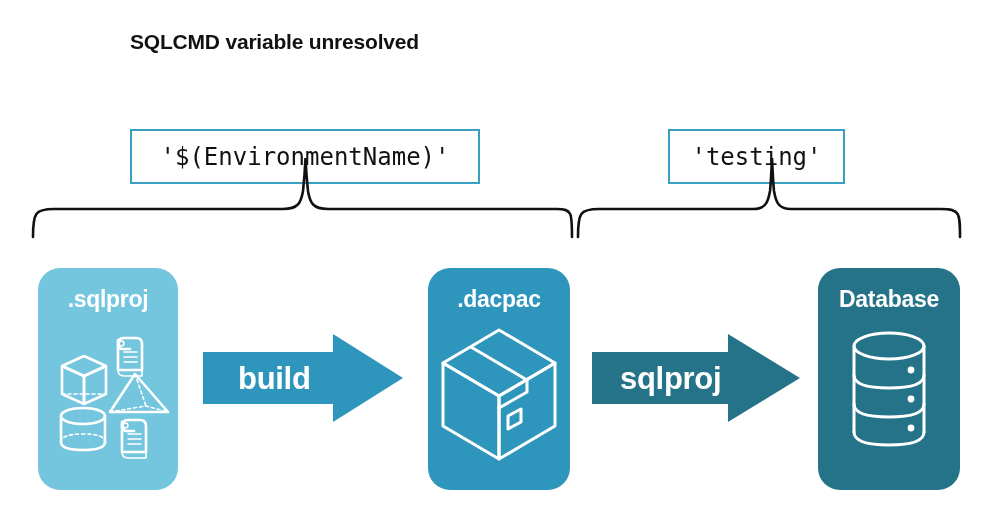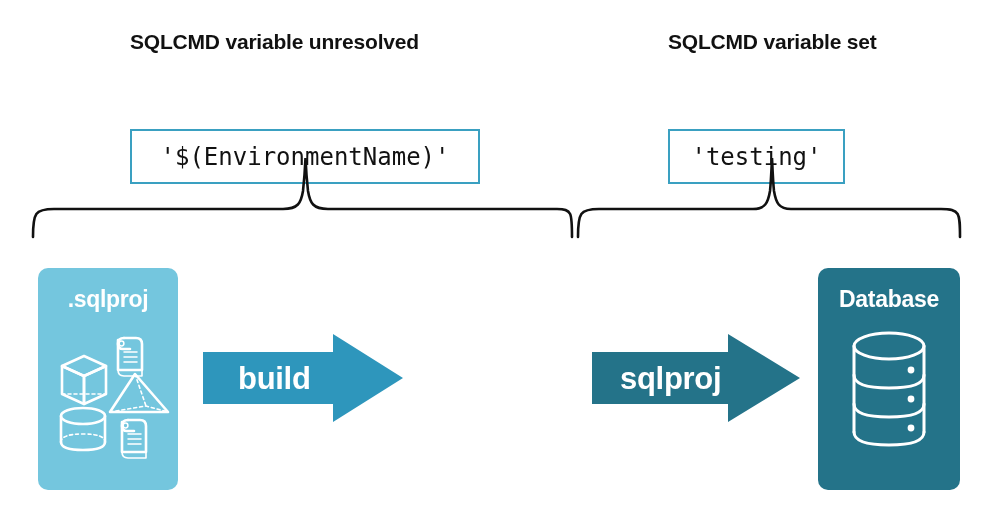--- a/index.html
+++ b/index.html
@@ -53,21 +53,21 @@
   .brace-svg {
     position: absolute;
     top: 155px;
   }
   #brace-left  { left: 30px;  }
   #brace-right { left: 575px; }
 
   
   .entity {
     position: absolute;
-    border-radius: 10px;
+    border-radius: 22px;
     box-sizing: border-box;
   }
   .entity-label {
     position: absolute;
     top: 18px;
     left: 0;
     width: 100%;
     text-align: center;
     font-family: "Liberation Sans", sans-serif;
     font-weight: bold;
@@ -105,21 +105,20 @@
   #arrow-deploy { left: 592px; top: 334px; }
   #label-deploy { left: 620px; top: 361px; }
 </style>
 </head>
 <body>
 
 <div id="canvas">
 
   <div class="heading" id="heading-unresolved">SQLCMD variable unresolved</div>
 
-  <div class="heading" id="heading-set">SQLCMD variable set</div>
 
   <div class="code-box" id="code-box-unresolved">'$(EnvironmentName)'</div>
 
   <div class="code-box" id="code-box-set">'testing'</div>
 
   <svg class="brace-svg" id="brace-left" width="545" height="85" viewBox="0 0 545 85">
     <path d="M 3 82
              C 3 58, 5 54, 24 54
              L 253 54
              C 268 54, 271 48, 273 36
@@ -188,20 +187,35 @@
         </g>
       </svg>
     </div>
   </div>
 
   <svg class="arrow" id="arrow-build" width="200" height="88" viewBox="0 0 200 88">
     <path d="M 0 18 L 130 18 L 130 0 L 200 44 L 130 88 L 130 70 L 0 70 Z" fill="#2E96BC"></path>
   </svg>
   <div class="arrow-label" id="label-build">build</div>
 
+  <div class="entity" id="entity-dacpac">
+    <div class="entity-label">.dacpac</div>
+    <div class="entity-art">
+      <svg width="142" height="150" viewBox="0 0 142 150">
+        <g fill="none" stroke="#ffffff" stroke-width="3" stroke-linejoin="round" stroke-linecap="round">
+          <path d="M 71 12 L 127 45 L 71 78 L 15 45 Z"></path>
+          <path d="M 15 45 L 15 108 L 71 141 L 71 78 Z"></path>
+          <path d="M 127 45 L 127 108 L 71 141 L 71 78 Z"></path>
+          <path d="M 43 29 L 99 62"></path>
+          <path d="M 99 62 L 99 74 L 71 90"></path>
+          <path d="M 80 98 L 93 91 L 93 104 L 80 111 Z"></path>
+        </g>
+      </svg>
+    </div>
+  </div>
 
   <svg class="arrow" id="arrow-deploy" width="208" height="88" viewBox="0 0 208 88">
     <path d="M 0 18 L 136 18 L 136 0 L 208 44 L 136 88 L 136 70 L 0 70 Z" fill="#247389"></path>
   </svg>
   <div class="arrow-label" id="label-deploy">sqlproj</div>
 
   <div class="entity" id="entity-database">
     <div class="entity-label">Database</div>
     <div class="entity-art">
       <svg width="142" height="150" viewBox="0 0 142 150">

